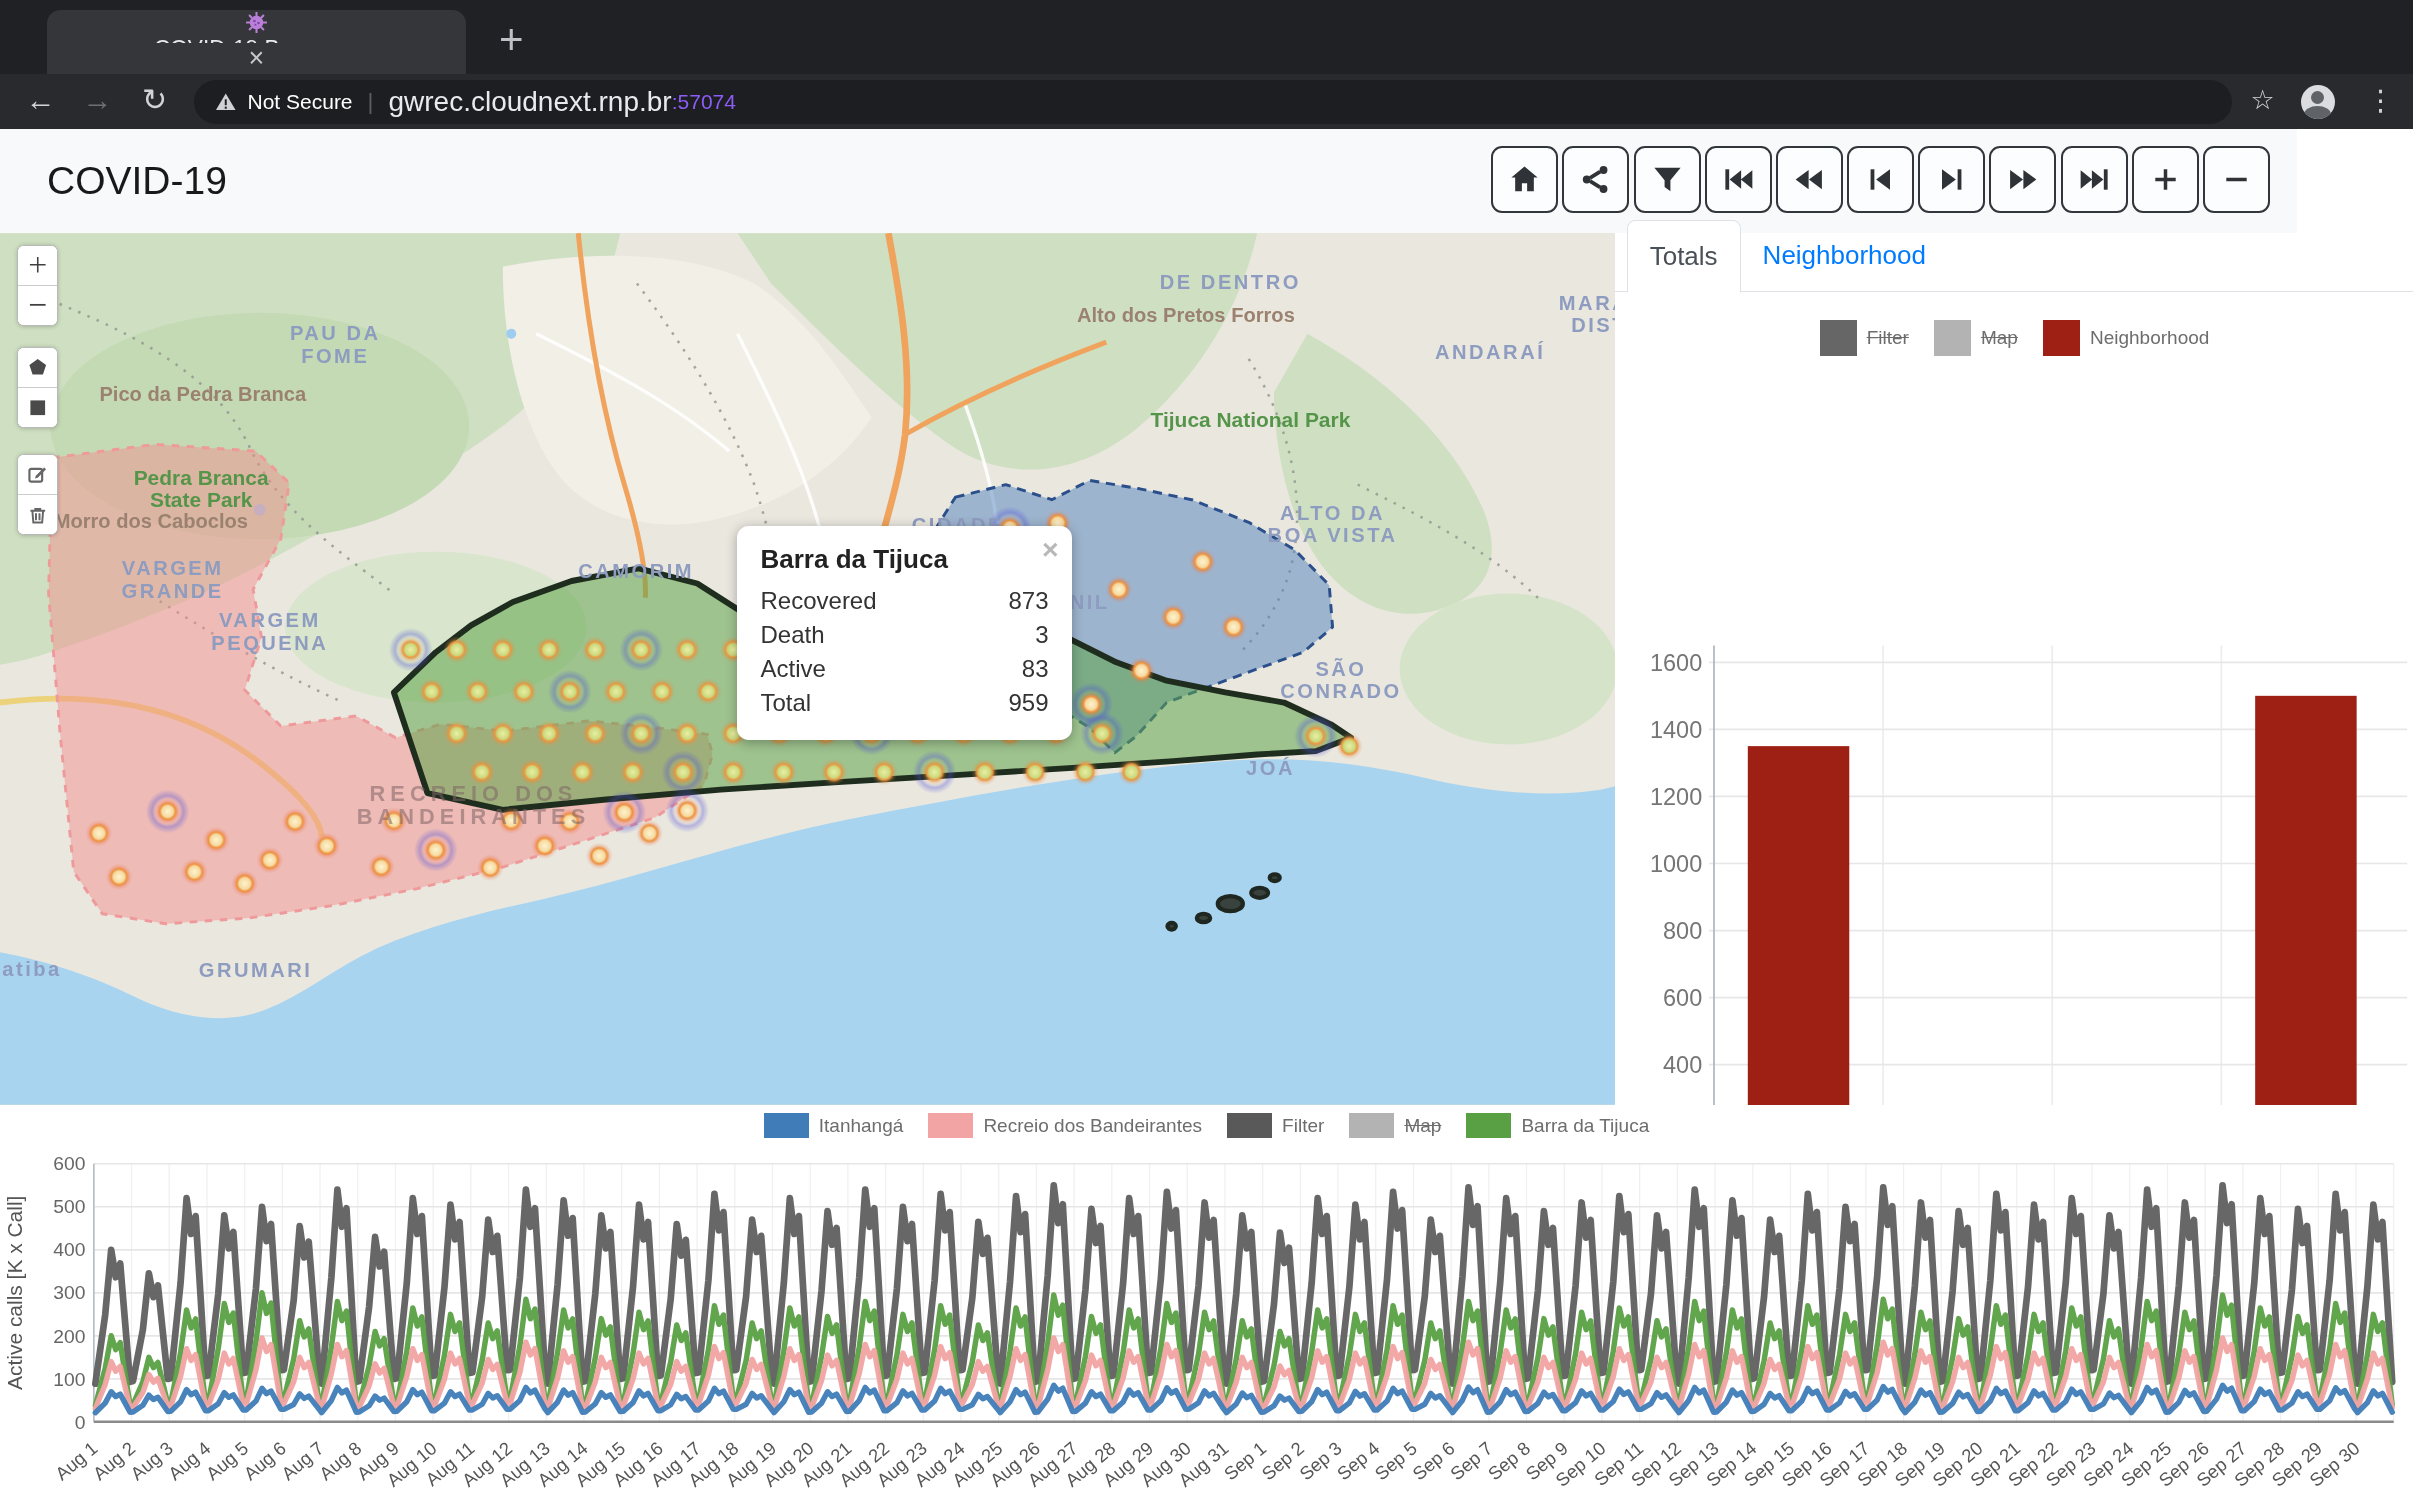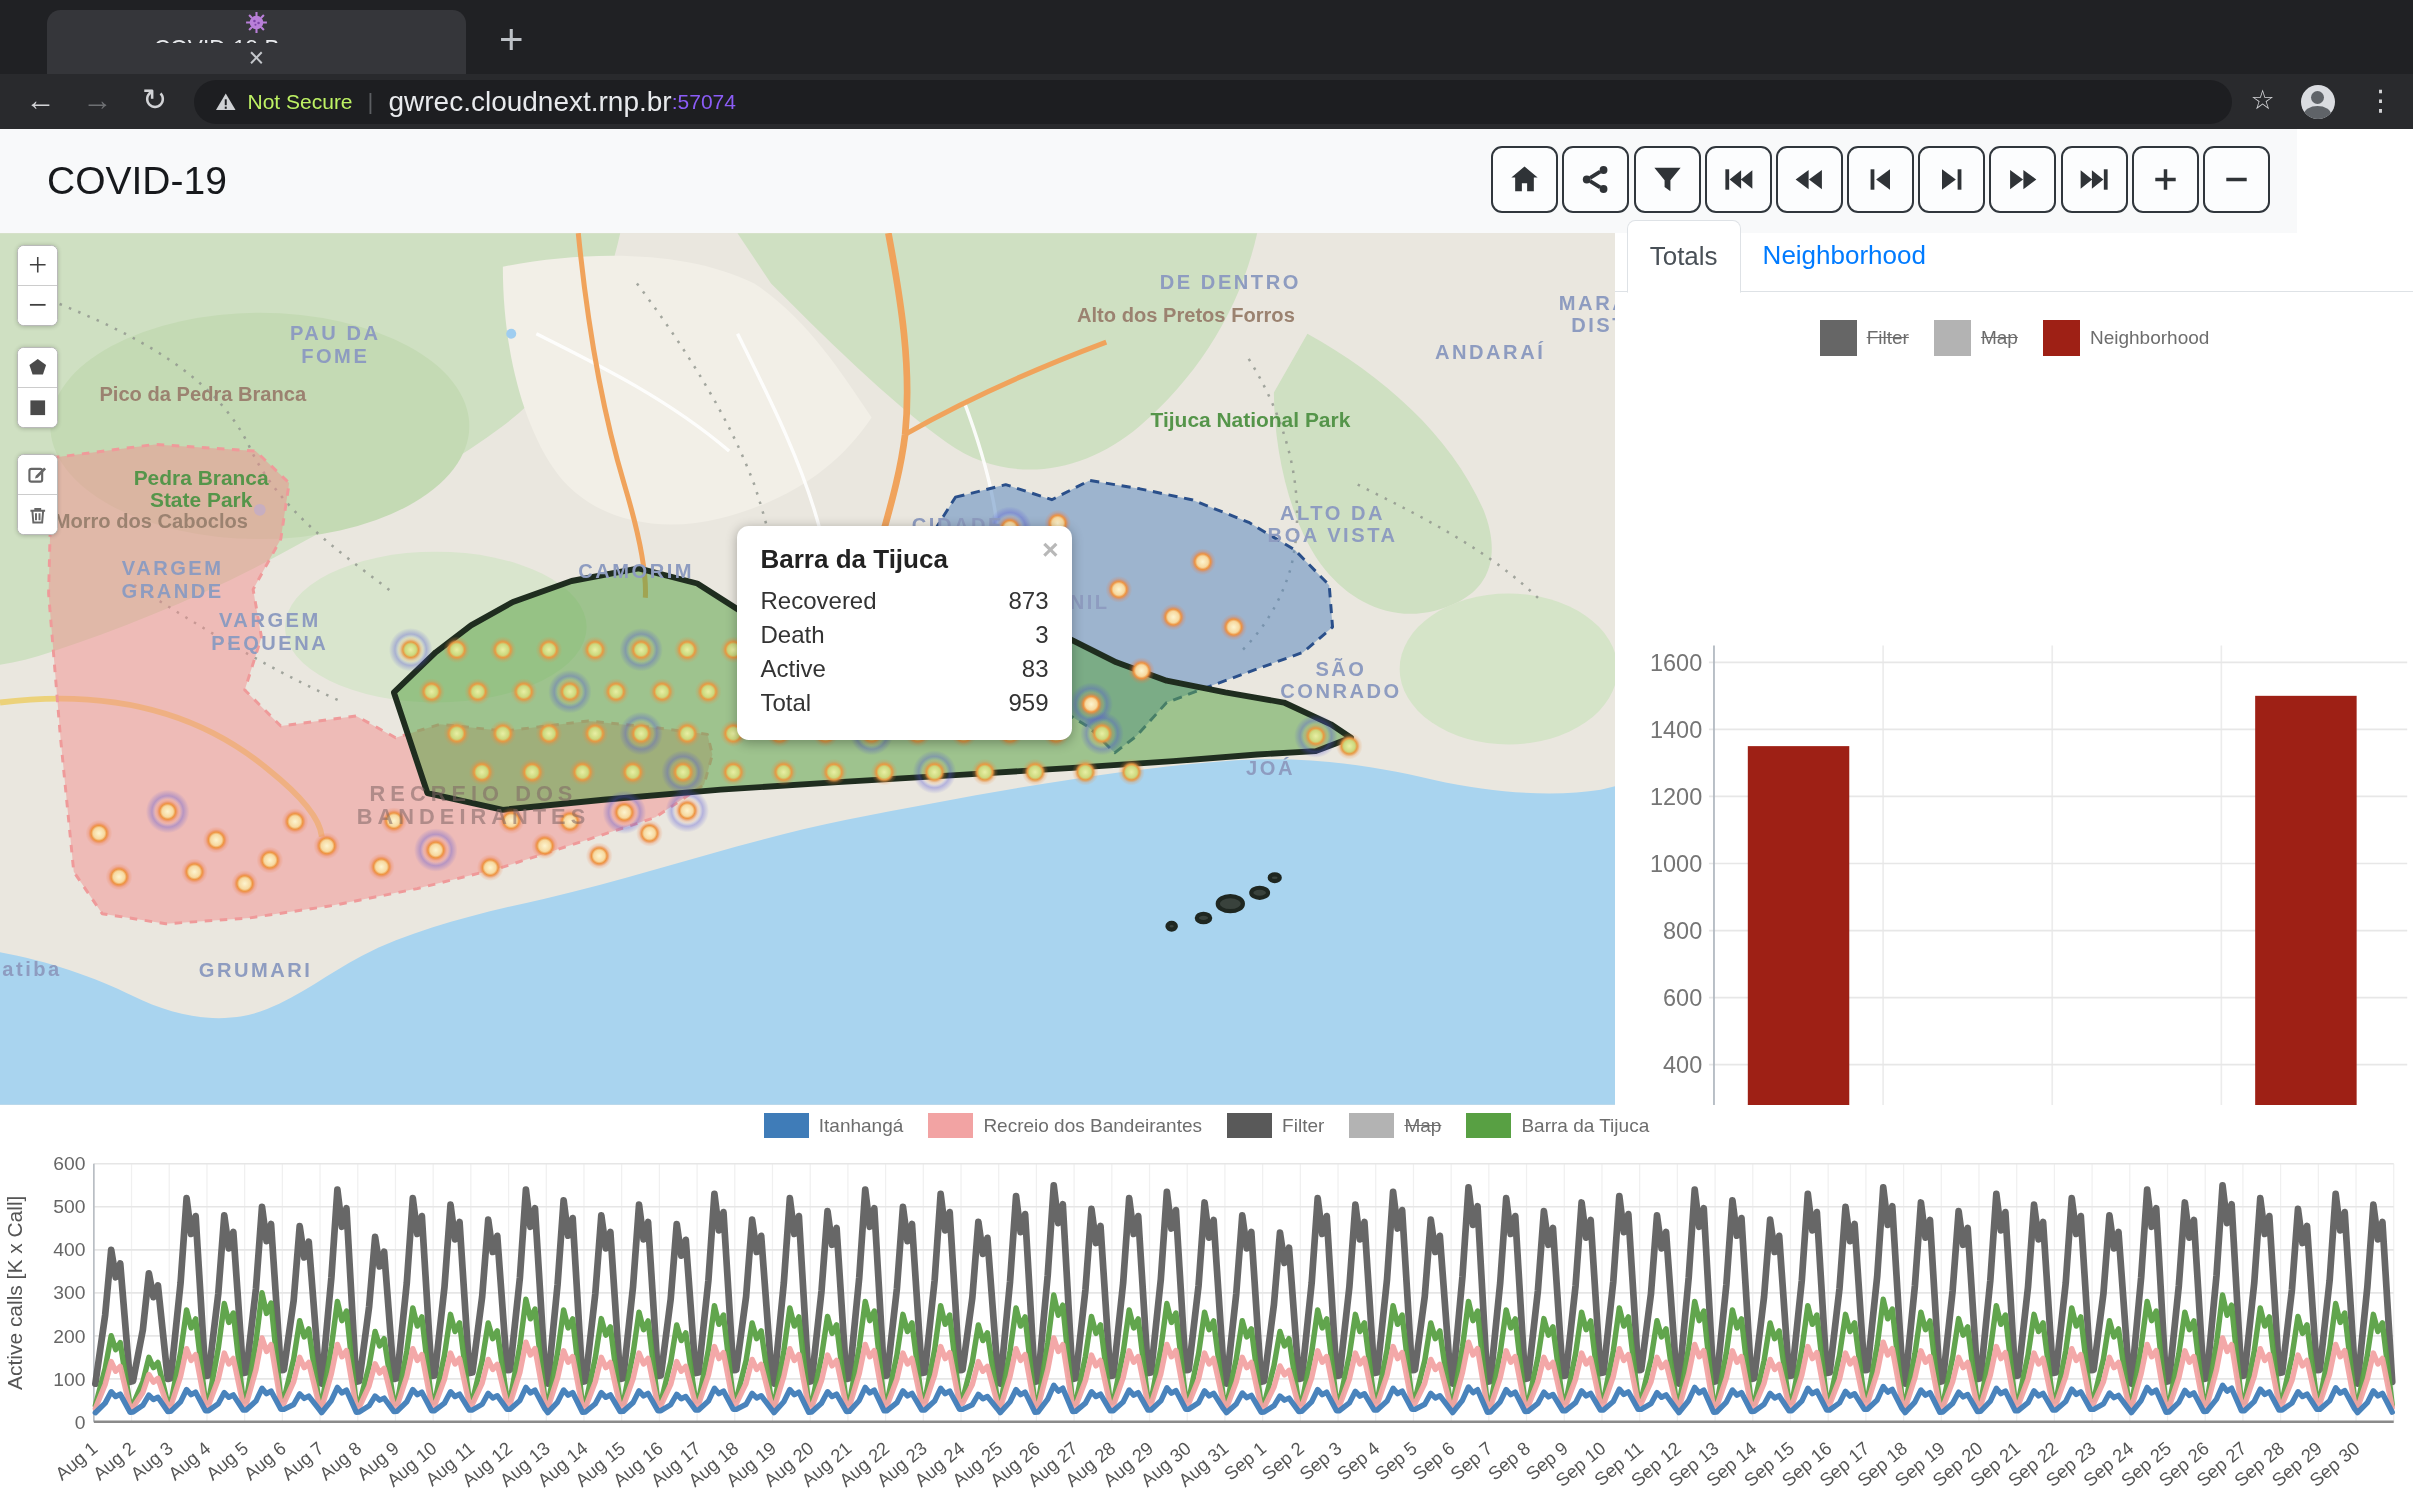--- a/index.html
+++ b/index.html
@@ -6,21 +6,21 @@
   #stage{position:relative;width:2413px;height:1508px;overflow:hidden;background:#fff;}
   
   .tabstrip{position:absolute;left:0;top:0;width:2413px;height:74px;background:#202124;}
   .tab{position:absolute;left:47px;top:10px;width:419px;height:64px;background:#35363a;border-radius:13.4px 13.4px 0 0;display:flex;align-items:center;padding:0 15px;box-sizing:border-box;color:#e8eaed;font-size:22.6px;flex-direction:column;}
   .tab .title{flex:1;margin-left:13.4px;white-space:nowrap;overflow:hidden;}
   .tab .close{color:#c4c7cb;font-size:27px;padding:0 5px;}
   .newtab{position:absolute;left:499px;top:15px;color:#bdc1c6;font-size:42px;font-weight:300;line-height:50px;}
   .navbar{position:absolute;left:0;top:74px;width:2413px;height:55px;background:#292a2d;}
   .navico{position:absolute;top:0;height:55px;line-height:52px;font-size:30px;color:#d2d3d6;text-align:center;width:47px;}
   .omnibox{position:absolute;left:194px;top:5.9px;width:2038px;height:44px;background:#1d1e21;border-radius:23.5px;display:flex;align-items:center;padding:0 20px;box-sizing:border-box;}
-  .omnibox .sec{color:#bef264;font-size:21px;margin-left:10px;}
+  .omnibox .sec{color:#ffffff;font-size:21px;margin-left:10px;}
   .omnibox .sep{color:#5c5e62;font-size:22.6px;margin:0 15px;}
   .omnibox .host{color:#e8eaed;font-size:28px;}
   .omnibox .port{color:#8b5cf6;font-size:21px;}
   .star{left:2239px;}
   .avatar{position:absolute;left:2301px;top:11px;width:34px;height:34px;border-radius:50%;background:#dadce0;overflow:hidden;}
   .avatar .head{position:absolute;left:10px;top:5.9px;width:13.4px;height:13.4px;border-radius:50%;background:#5f6368;}
   .avatar .body{position:absolute;left:3.4px;top:21px;width:27px;height:17px;border-radius:50% 50% 0 0;background:#5f6368;}
   .dots{left:2357px;font-size:28.5px;}
   
   .pagehead{position:absolute;left:0;top:129px;width:2297px;height:104px;background:#f8f9fa;}

